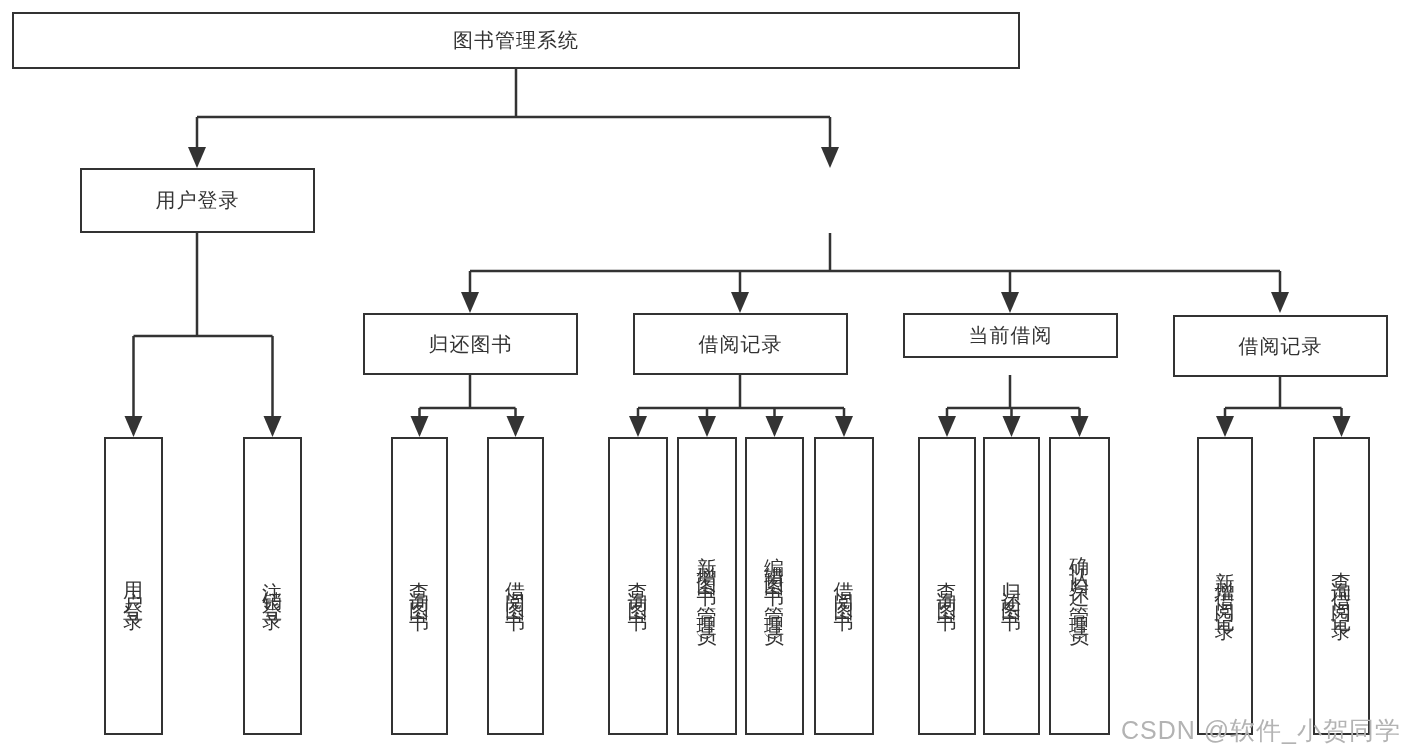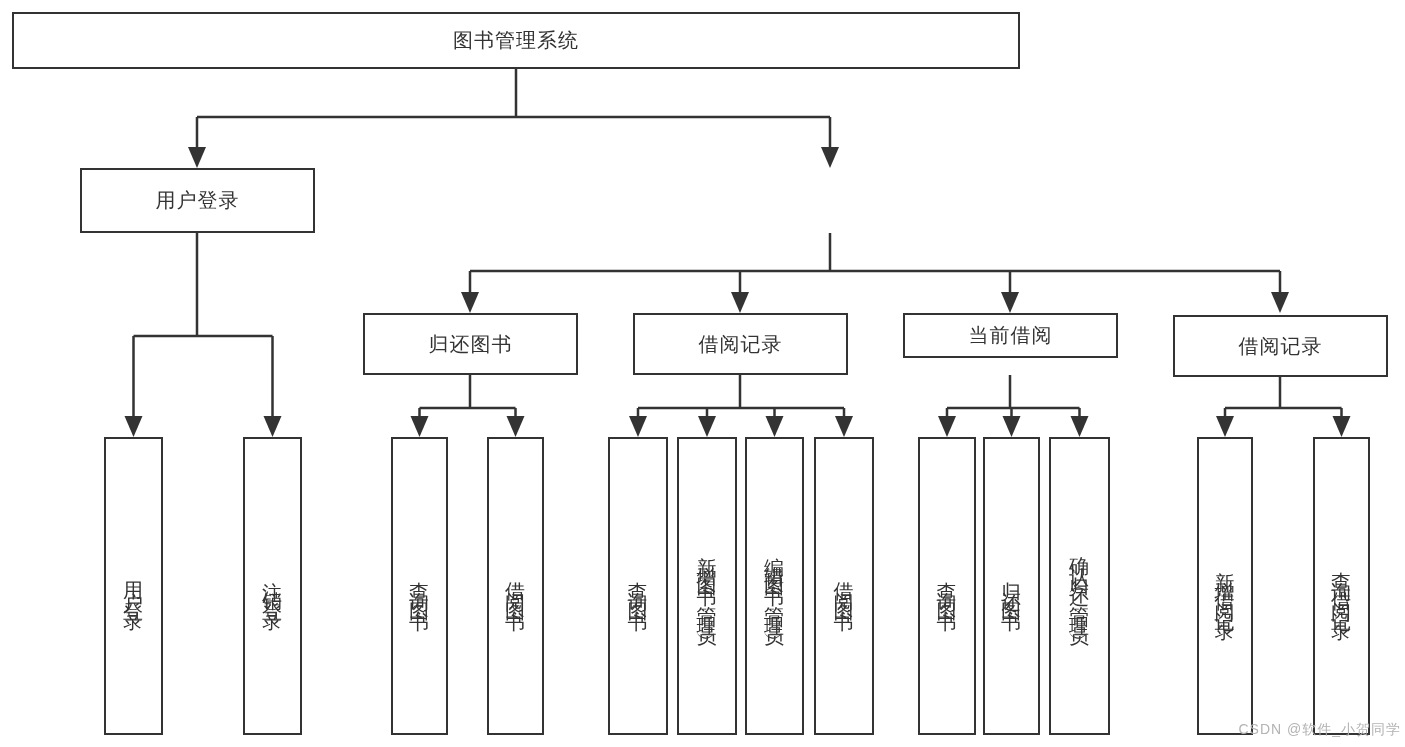--- a/index.html
+++ b/index.html
@@ -34,22 +34,22 @@
   .v-label {
     writing-mode: vertical-rl;
     text-orientation: mixed;
     font-size: 20px;
     letter-spacing: 10px;
     line-height: 1;
   }
   .watermark {
     position: absolute;
     right: 4px;
-    bottom: 8px;
-    font-size: 14px;
+    bottom: 0;
+    font-size: 25px;
     color: #b3b3b3;
     letter-spacing: 1px;
     z-index: 20;
     white-space: nowrap;
   }
 </style>
 </head>
 <body>
 
 <div class="canvas">

